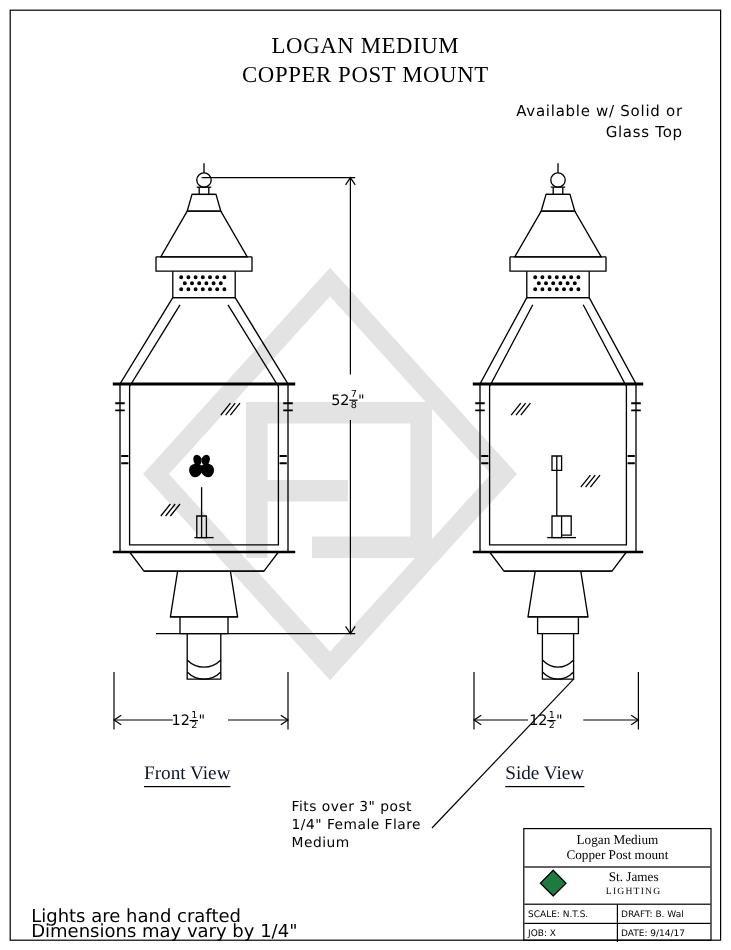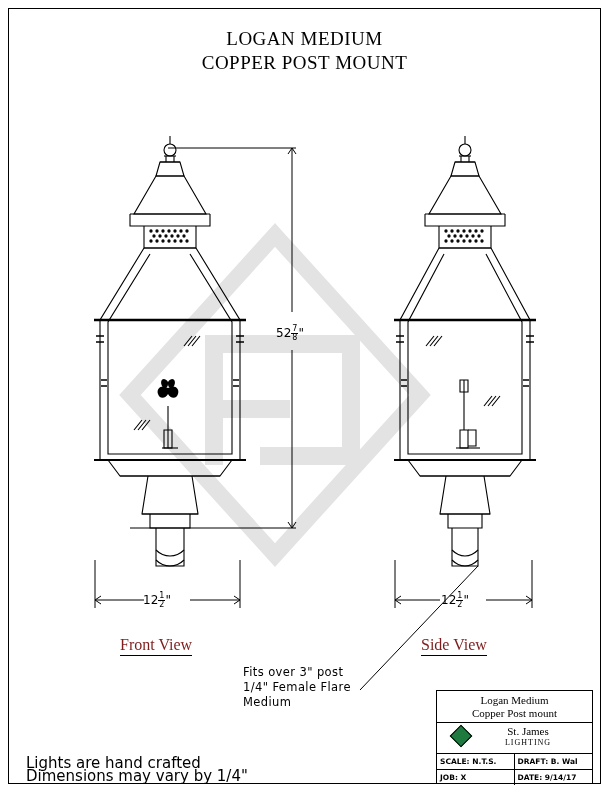--- a/index.html
+++ b/index.html
@@ -57,21 +57,21 @@
     font-family: "DejaVu Sans", sans-serif;
     font-size: 12.5px;
     line-height: 17px;
     letter-spacing: 0.6px;
     color: #000;
   }
   .view-label {
     position: absolute;
     font-family: "Liberation Serif", serif;
     font-size: 16px;
-    color: #7f1d1d;
+    color: #0f172a;
     border-bottom: 1px solid #000;
     padding-bottom: 1px;
   }
   #front-view-label { left: 120px; top: 636px; }
   #side-view-label  { left: 421px; top: 636px; }
 
   .callout-text {
     position: absolute;
     left: 243px;
     top: 665px;
@@ -139,21 +139,21 @@
     height: 14px;
     background: #1f7a3f;
     transform: rotate(45deg);
     border: 1px solid #000;
   }
   .tb-row {
     display: flex;
     border-bottom: 1px solid #000;
     height: 15px;
     font-size: 7.5px;
-    font-weight: bold;
+    font-weight: normal;
     line-height: 15px;
   }
   .tb-row:last-child { border-bottom: none; }
   .tb-cell-l {
     width: 50%;
     border-right: 1px solid #000;
     padding-left: 3px;
     box-sizing: border-box;
     white-space: nowrap;
     overflow: hidden;
@@ -202,20 +202,22 @@
       <path d="M95 185 L180 185 L180 203 L95 203 Z"></path>
     </g>
   </svg>
 
   <div class="title-block-top">
     <div>LOGAN MEDIUM</div>
     <div class="title-line2">COPPER POST MOUNT</div>
   </div>
 
   <div class="avail-note">
+    <div>Available w/ Solid or</div>
+    <div>Glass Top</div>
   </div>
 
   <svg style="position:absolute; left:60px; top:130px;" width="240" height="480" viewBox="0 0 240 480">
     <g stroke="#000" fill="none" stroke-width="1.1">
 
       <circle cx="110" cy="20" r="6"></circle>
       <path d="M110 14 L110 6"></path>
       <path d="M104 26 L116 26"></path>
       <path d="M106 26 L106 32 M114 26 L114 32"></path>
       <path d="M100 32 L120 32"></path>

